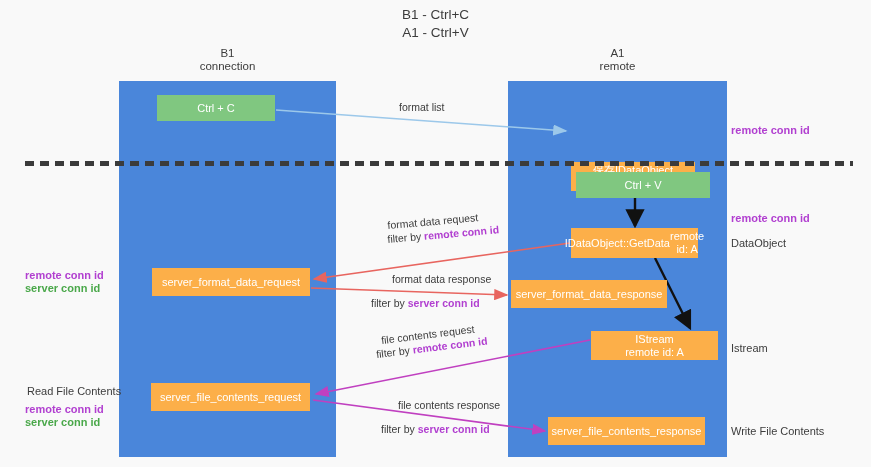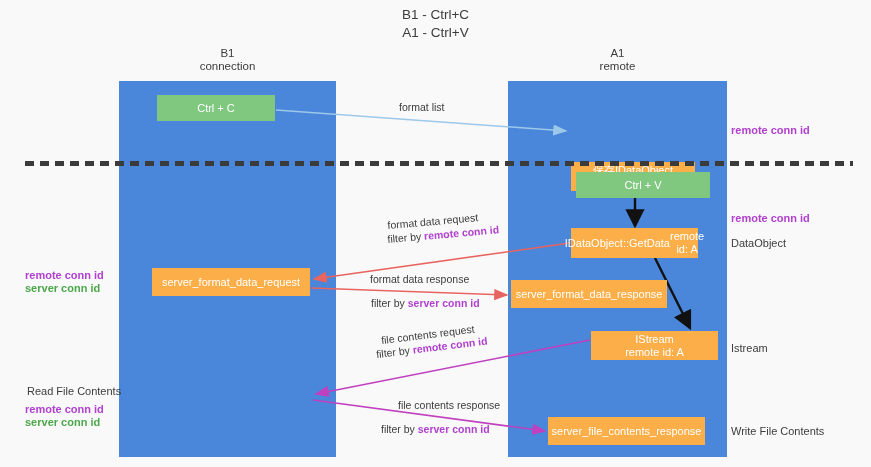--- a/index.html
+++ b/index.html
@@ -137,35 +137,38 @@
 
   <div class="box orange" style="left:152px;top:268px;width:158px;height:28px;">
     <span>server_format_data_request</span>
   </div>
 
   <div class="box orange" style="left:591px;top:331px;width:127px;height:29px;flex-direction:column;">
     <span>IStream</span>
     <span class="sub">remote id: A</span>
   </div>
 
+  <div class="box orange" style="left:151px;top:383px;width:159px;height:28px;">
+    <span>server_file_contents_request</span>
+  </div>
 
   <div class="box orange" style="left:548px;top:417px;width:157px;height:28px;">
     <span>server_file_contents_response</span>
   </div>
 
   <div class="dash"></div>
 
   <div class="edge-label" style="left:399px;top:101px;">format list</div>
 
   <div class="edge-label rot-up" style="left:388px;top:219px;transform:rotate(-5deg);">format data request</div>
   <div class="edge-label rot-up" style="left:388px;top:233px;transform:rotate(-5deg);">
     <span>filter by </span><span class="hl">remote conn id</span>
   </div>
 
-  <div class="edge-label" style="left:370px;top:273px;">format data response</div>
+  <div class="edge-label" style="left:392px;top:273px;">format data response</div>
   <div class="edge-label" style="left:371px;top:297px;">
     <span>filter by </span><span class="hl">server conn id</span>
   </div>
 
   <div class="edge-label rot-up" style="left:382px;top:334px;transform:rotate(-7deg);">file contents request</div>
   <div class="edge-label rot-up" style="left:377px;top:348px;transform:rotate(-7deg);">
     <span>filter by </span><span class="hl">remote conn id</span>
   </div>
 
   <div class="edge-label" style="left:398px;top:399px;">file contents response</div>

